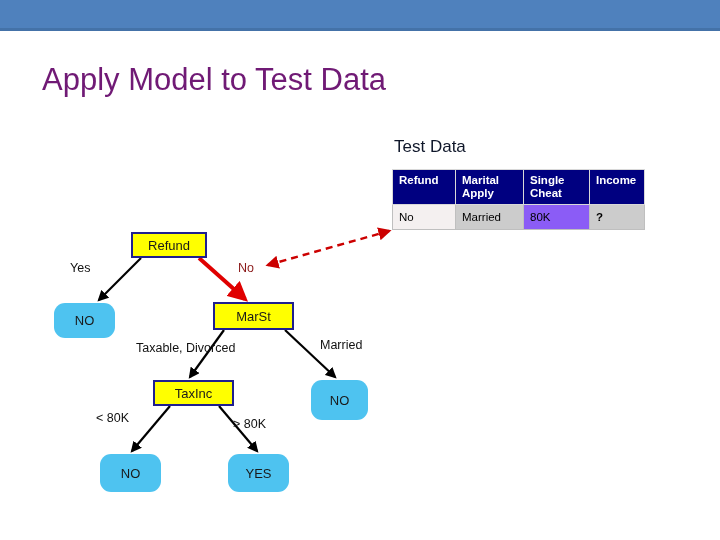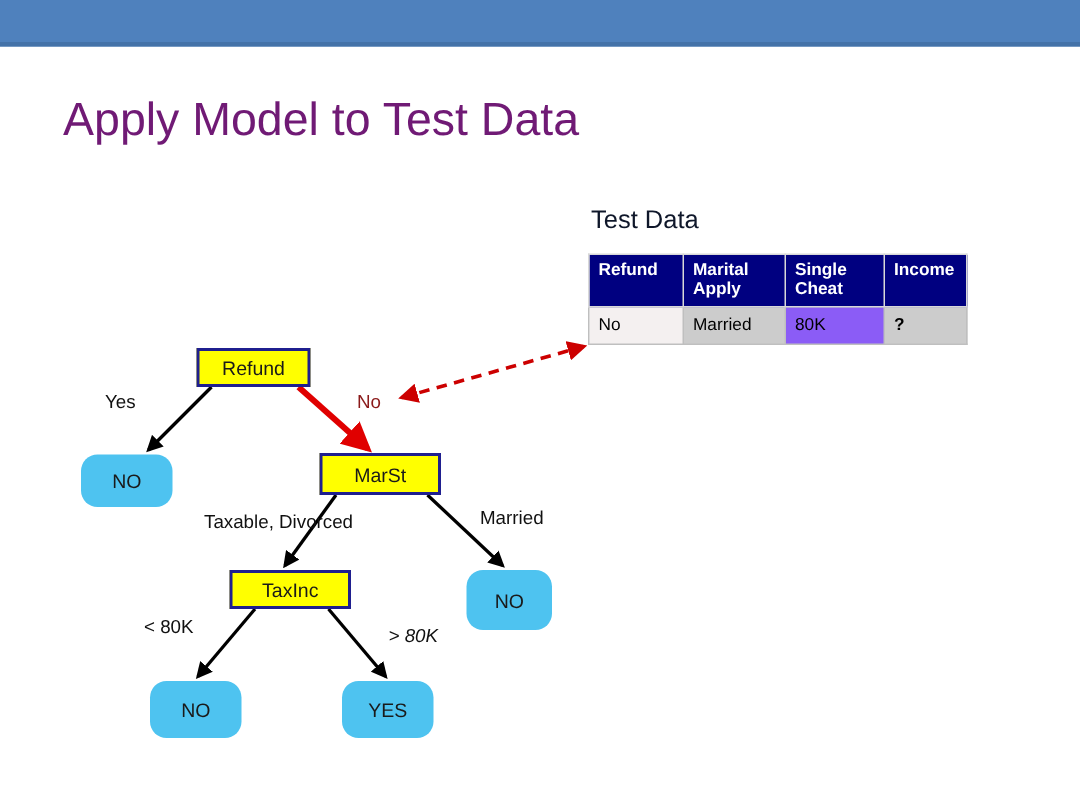--- a/index.html
+++ b/index.html
@@ -136,21 +136,21 @@
   #leaf-no-married{ left: 311px; top: 380px; width: 57px; height: 40px; }
   #leaf-no-lt80k  { left: 100px; top: 454px; width: 61px; height: 38px; }
   #leaf-yes-gt80k { left: 228px; top: 454px; width: 61px; height: 38px; }
 
   
   #lbl-yes      { left: 70px;  top: 261px; }
   #lbl-no       { left: 238px; top: 261px; }
   #lbl-single   { left: 136px; top: 341px; }
   #lbl-married  { left: 320px; top: 338px; }
   #lbl-lt80k    { left: 96px;  top: 411px; }
-  #lbl-gt80k    { left: 259px; top: 417px; font-style: italic; }
+  #lbl-gt80k    { left: 233px; top: 417px; }
 </style>
 </head>
 <body>
 
 <div id="slide">
 
   <div id="header-bar"></div>
   <div id="header-bar-accent"></div>
 
   <div id="slide-title">Apply Model to Test Data</div>

